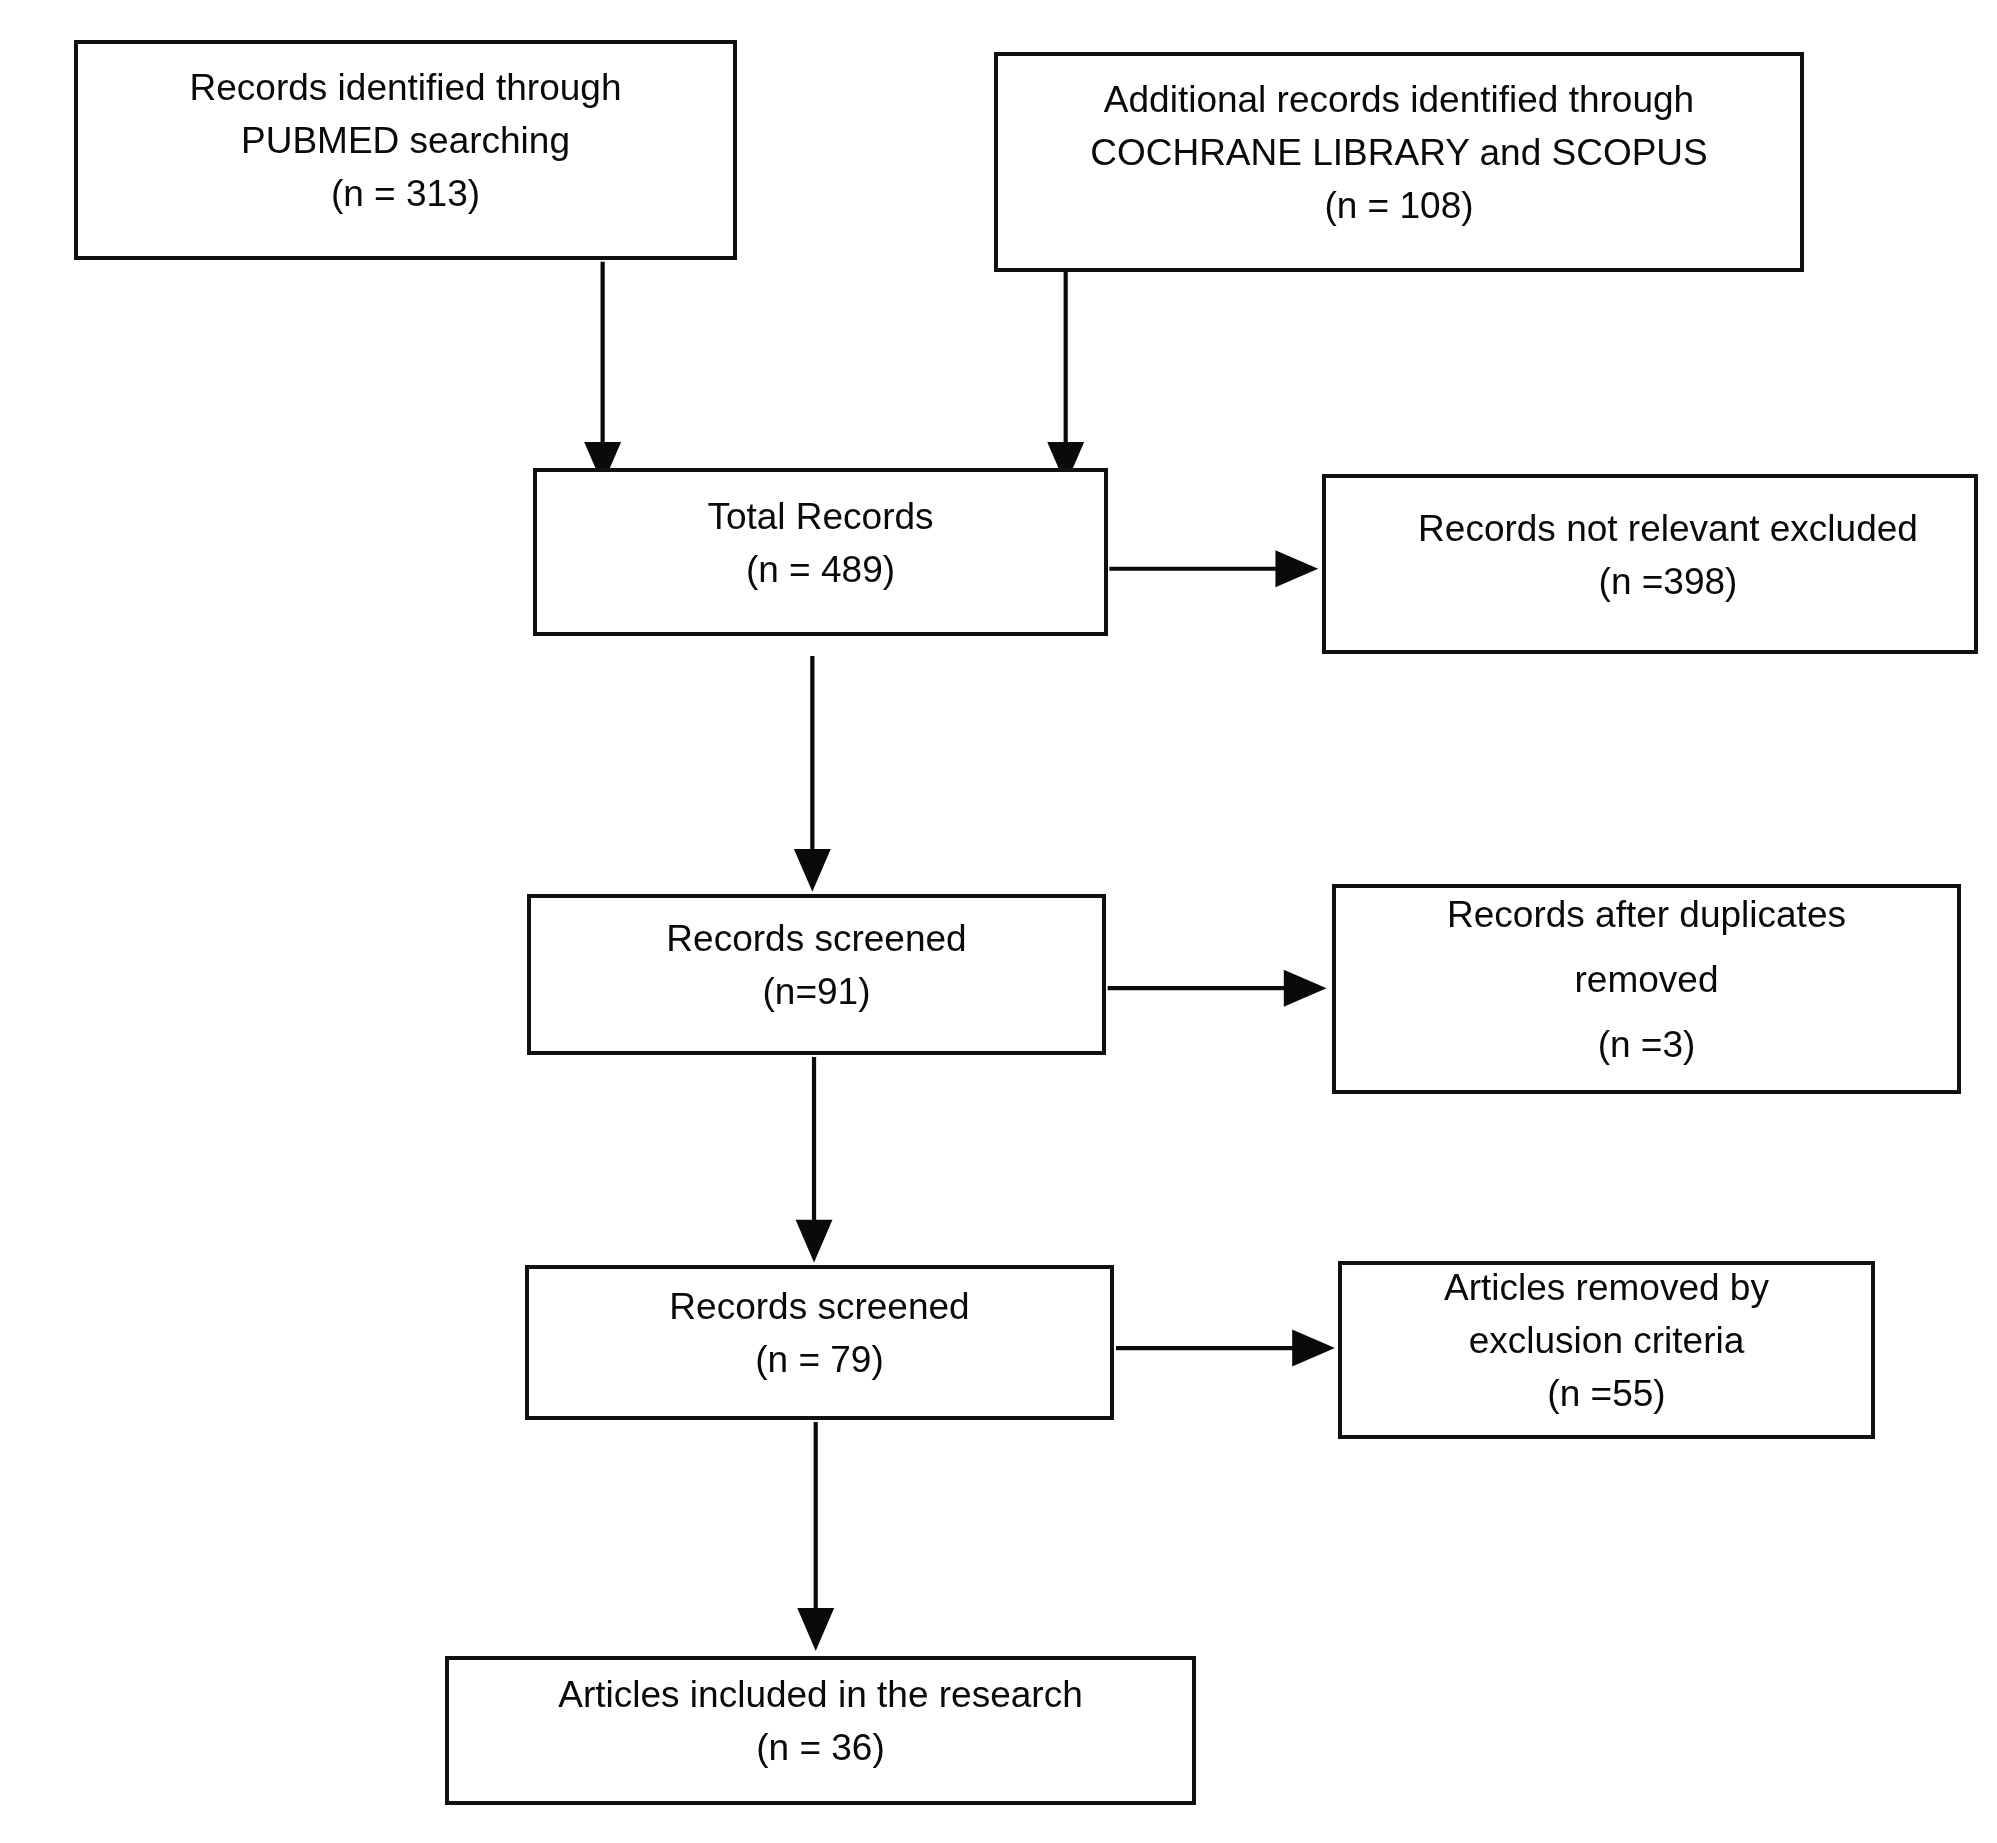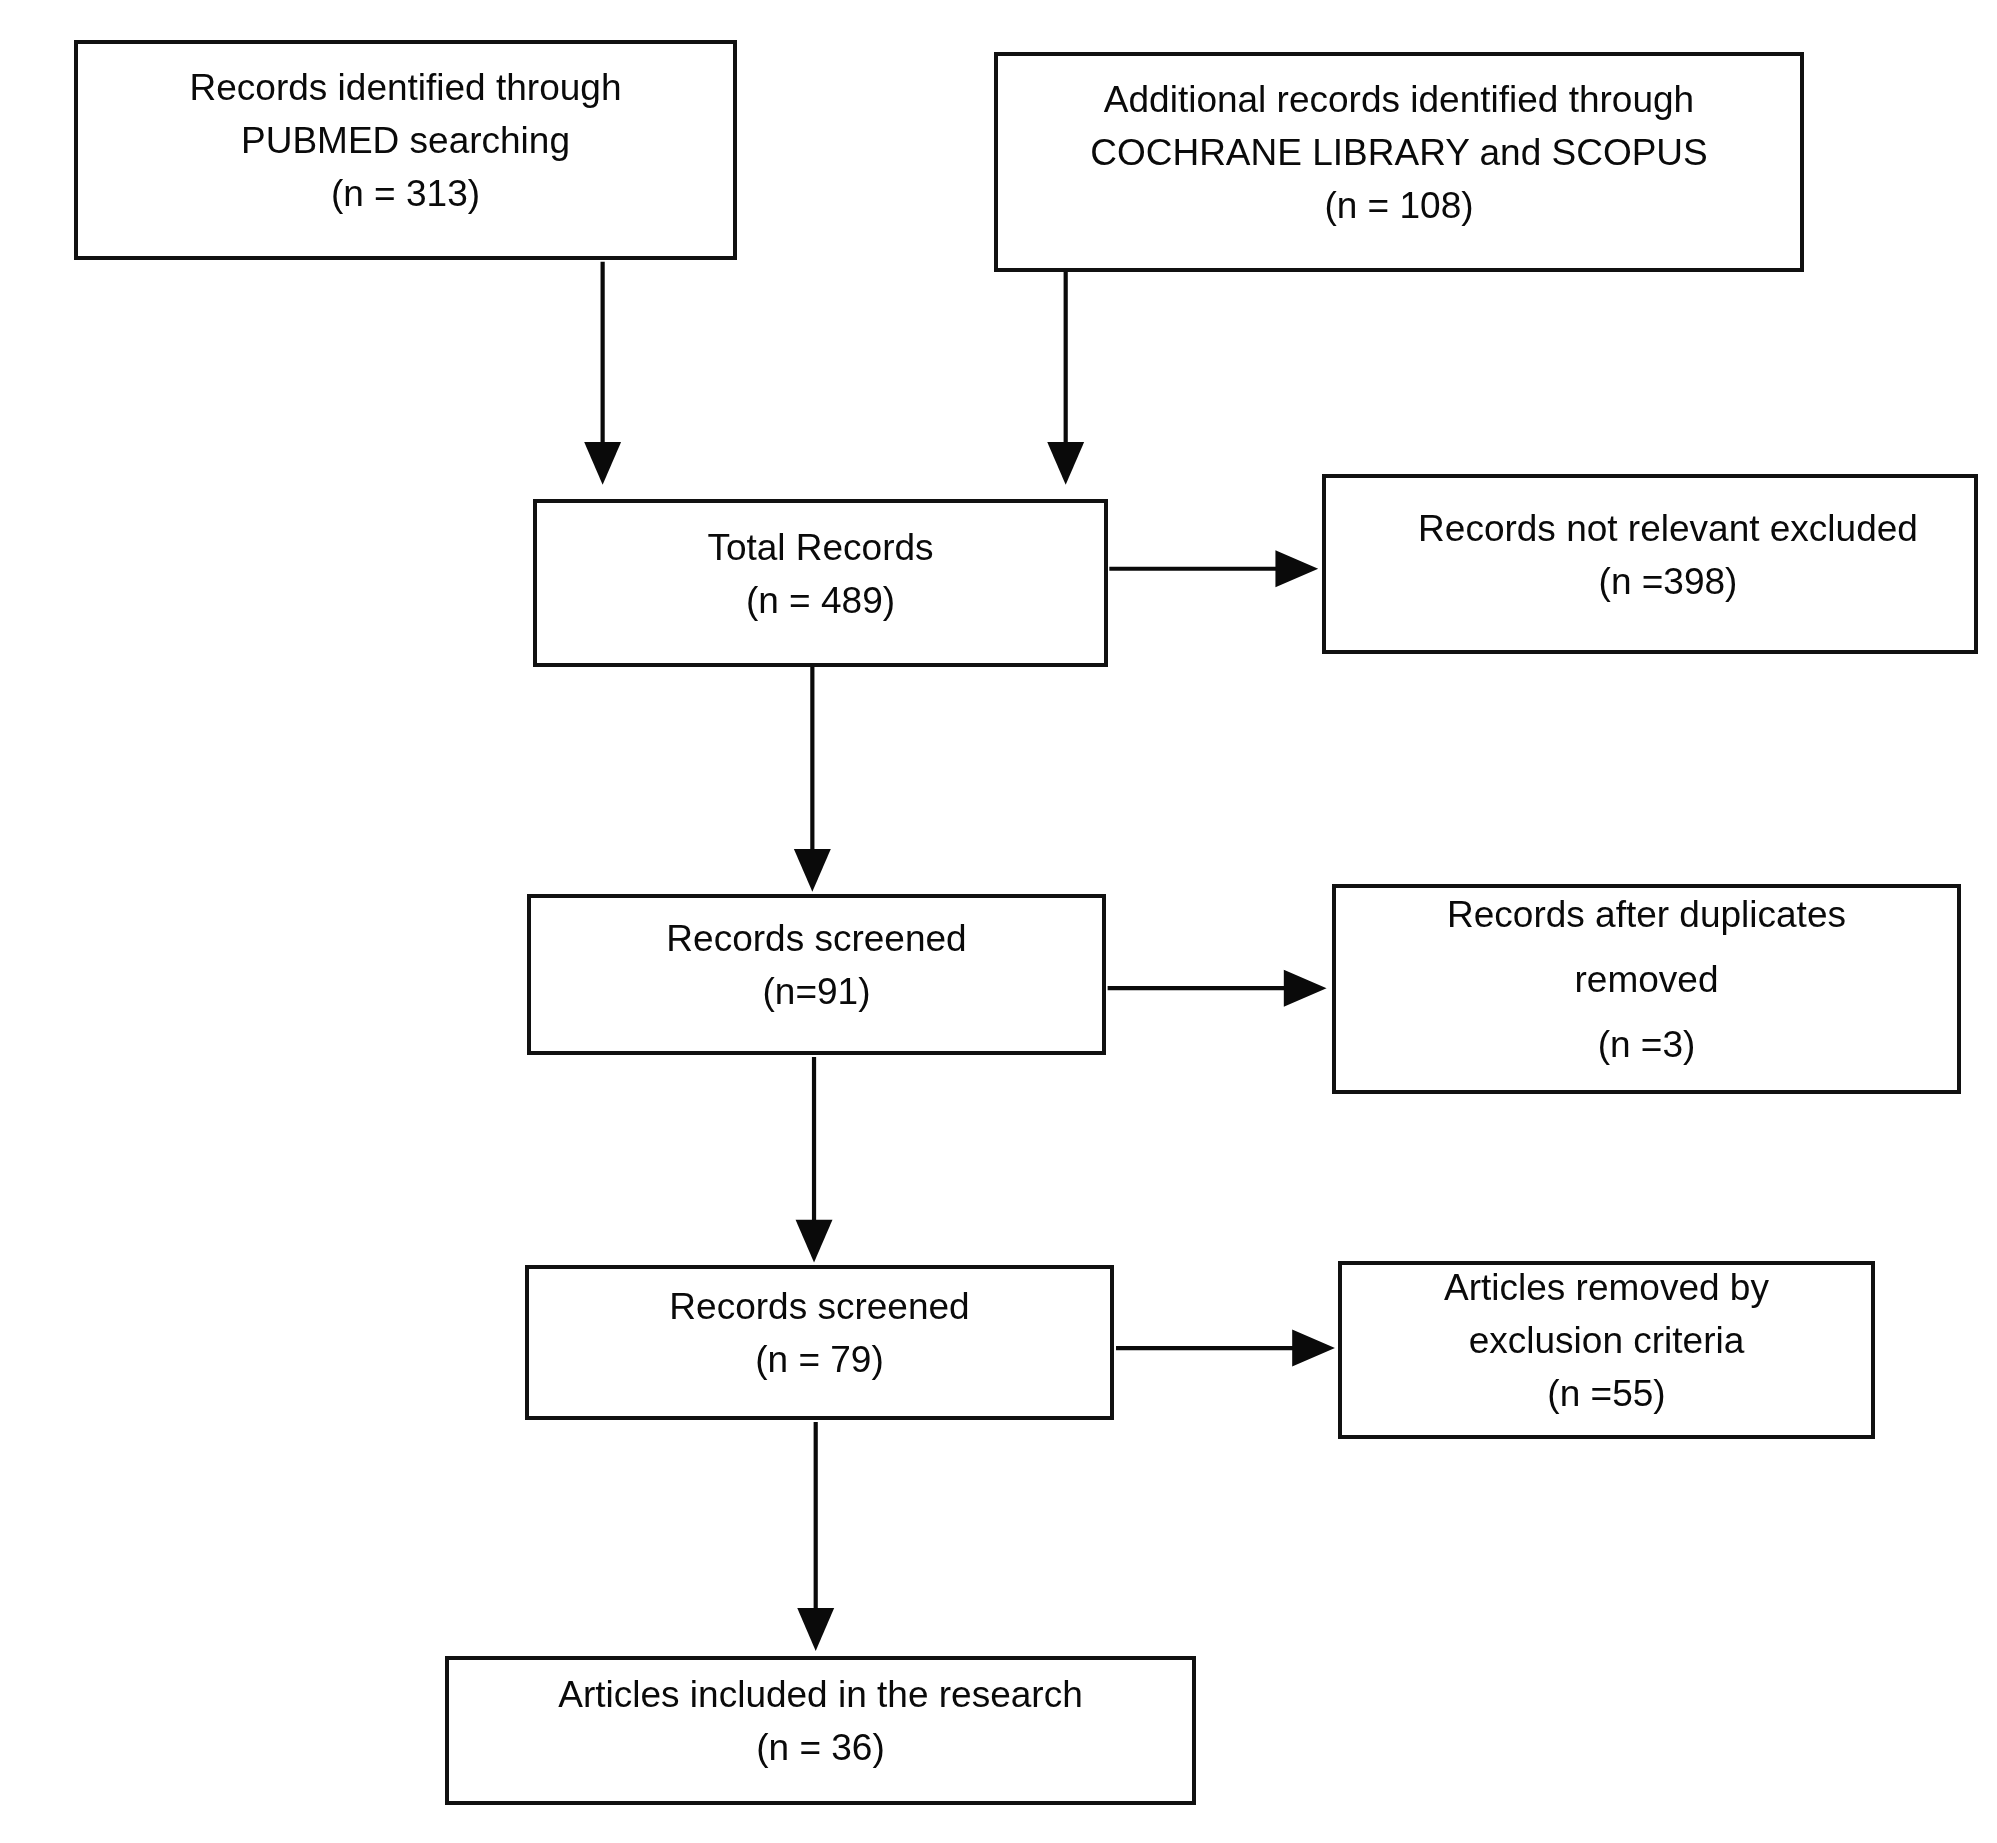--- a/index.html
+++ b/index.html
@@ -95,21 +95,21 @@
     <div class="line">PUBMED searching</div>
     <div class="line">(n = 313)</div>
   </div>
 
   <div class="box" style="left:994px; top:52px; width:810px; height:220px;">
     <div class="line">Additional records identified through</div>
     <div class="line">COCHRANE LIBRARY and SCOPUS</div>
     <div class="line">(n = 108)</div>
   </div>
 
-  <div class="box" style="left:533px; top:499px; width:575px; height:168px;">
+  <div class="box" style="left:533px; top:468px; width:575px; height:168px;">
     <div class="line">Total Records</div>
     <div class="line">(n = 489)</div>
   </div>
 
   <div class="box" style="left:1322px; top:474px; width:656px; height:180px;padding-left:36px;">
     <div class="line">Records not relevant excluded</div>
     <div class="line">(n =398)</div>
   </div>
 
   <div class="box" style="left:527px; top:894px; width:579px; height:161px;">

